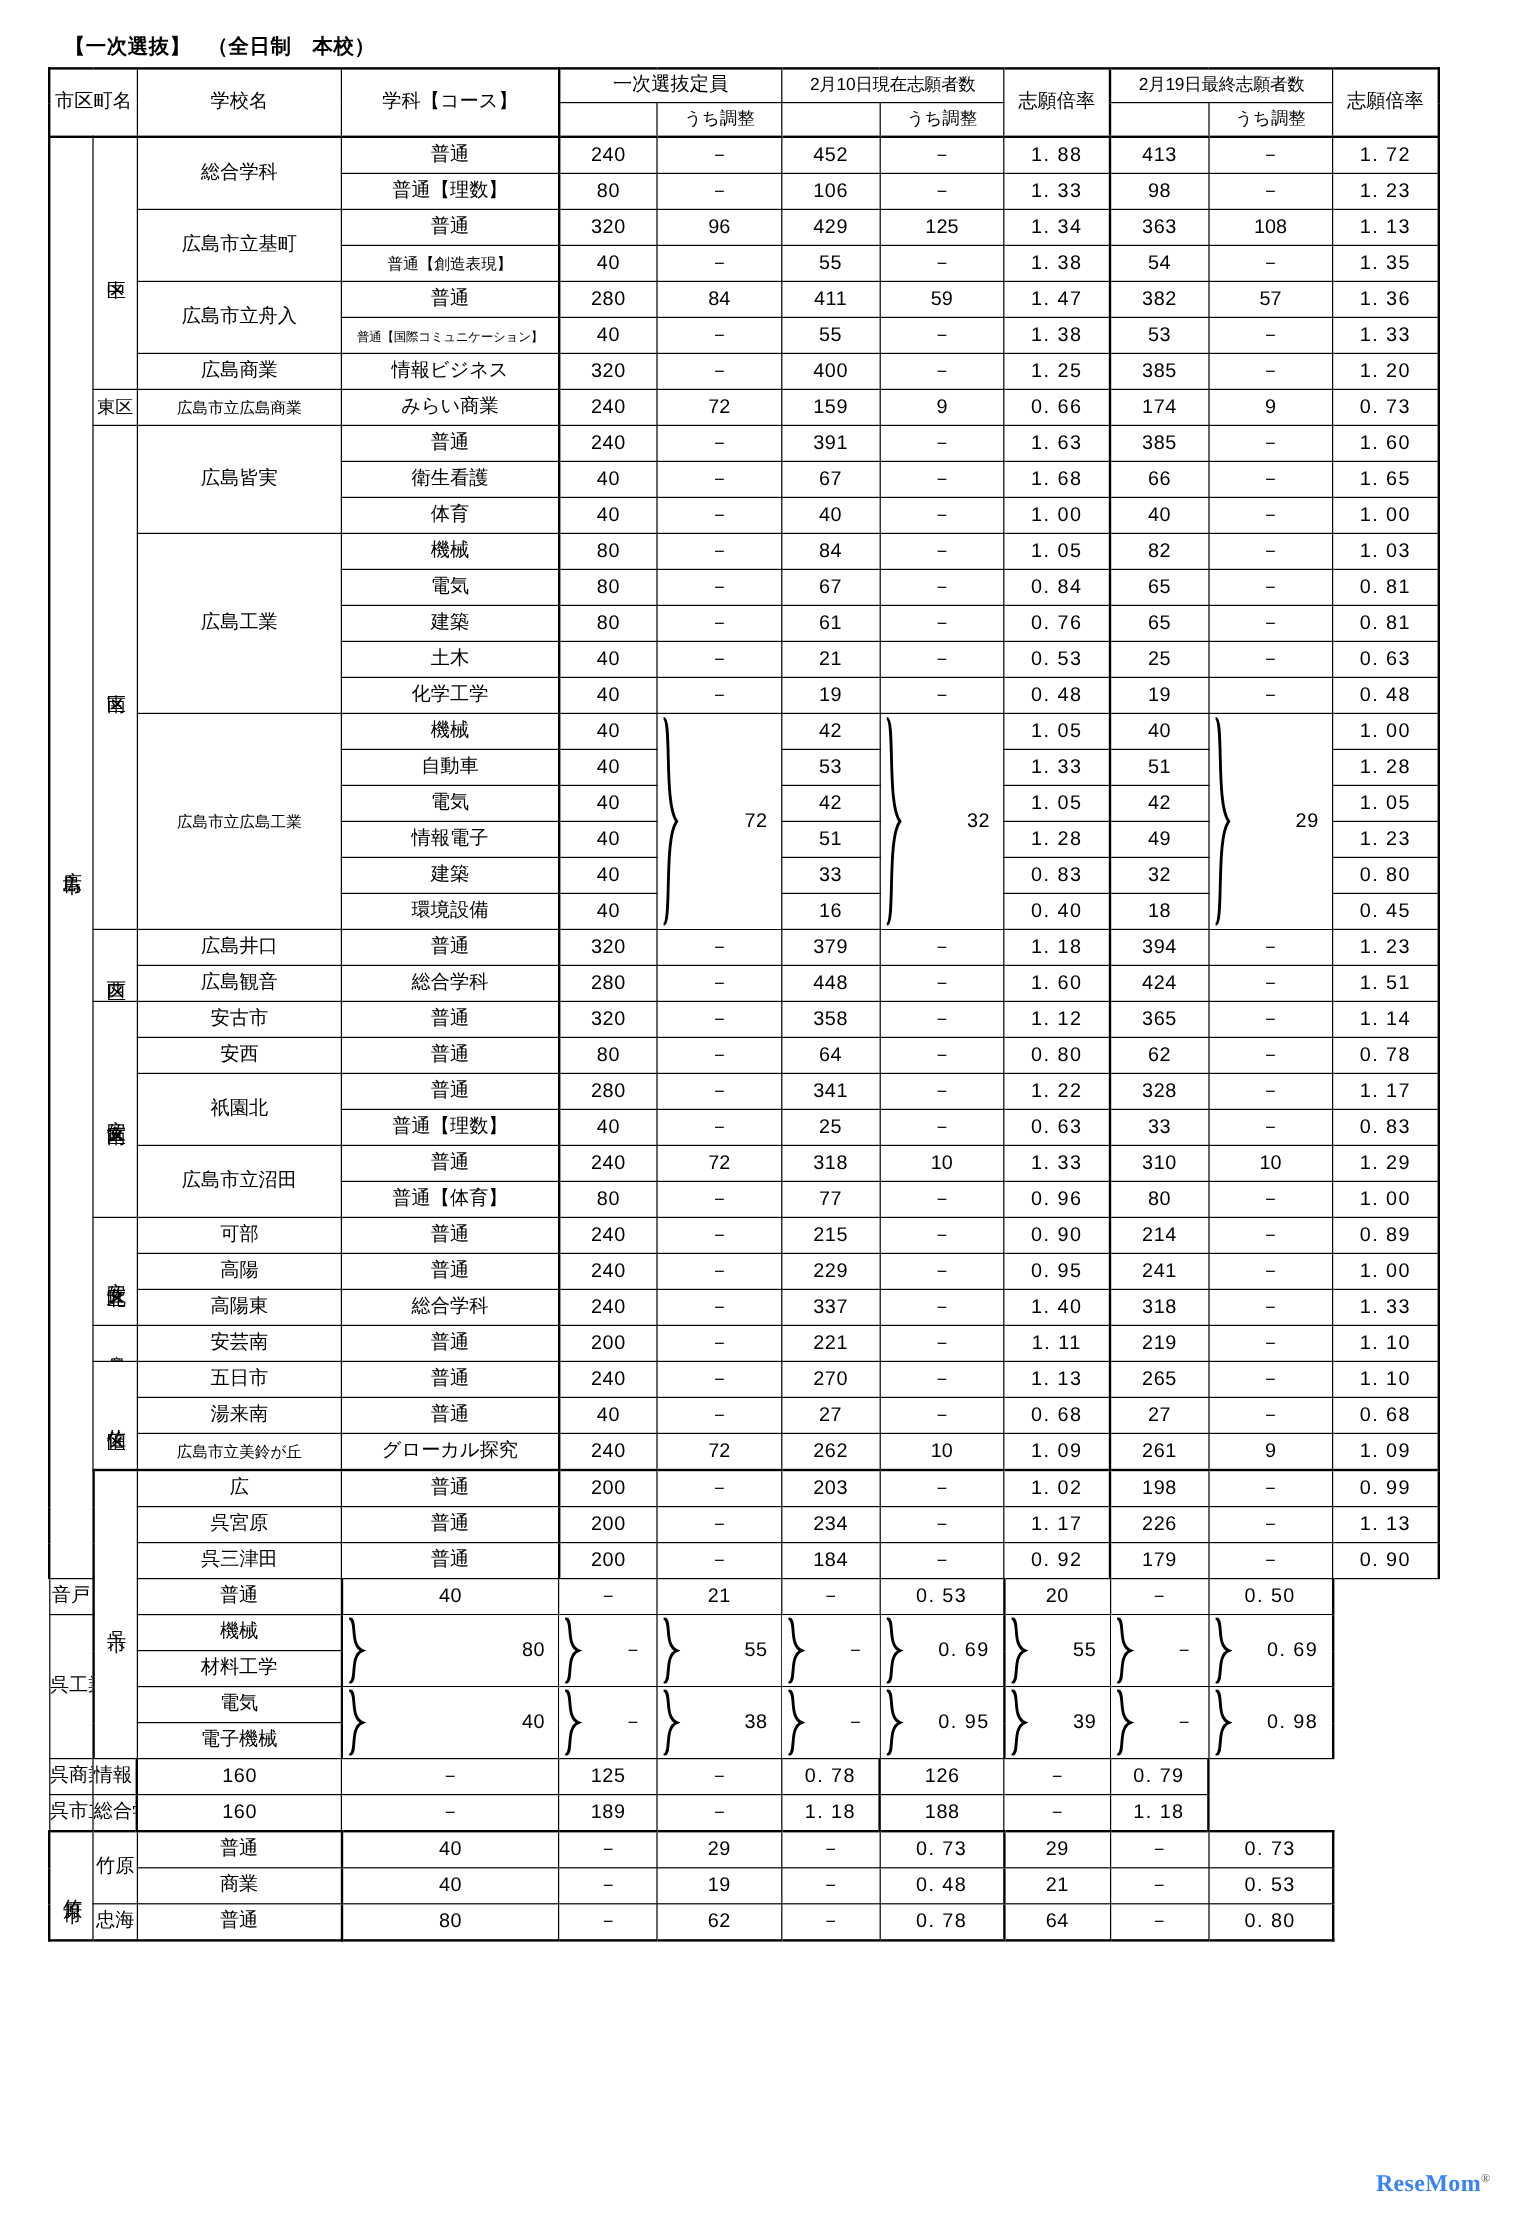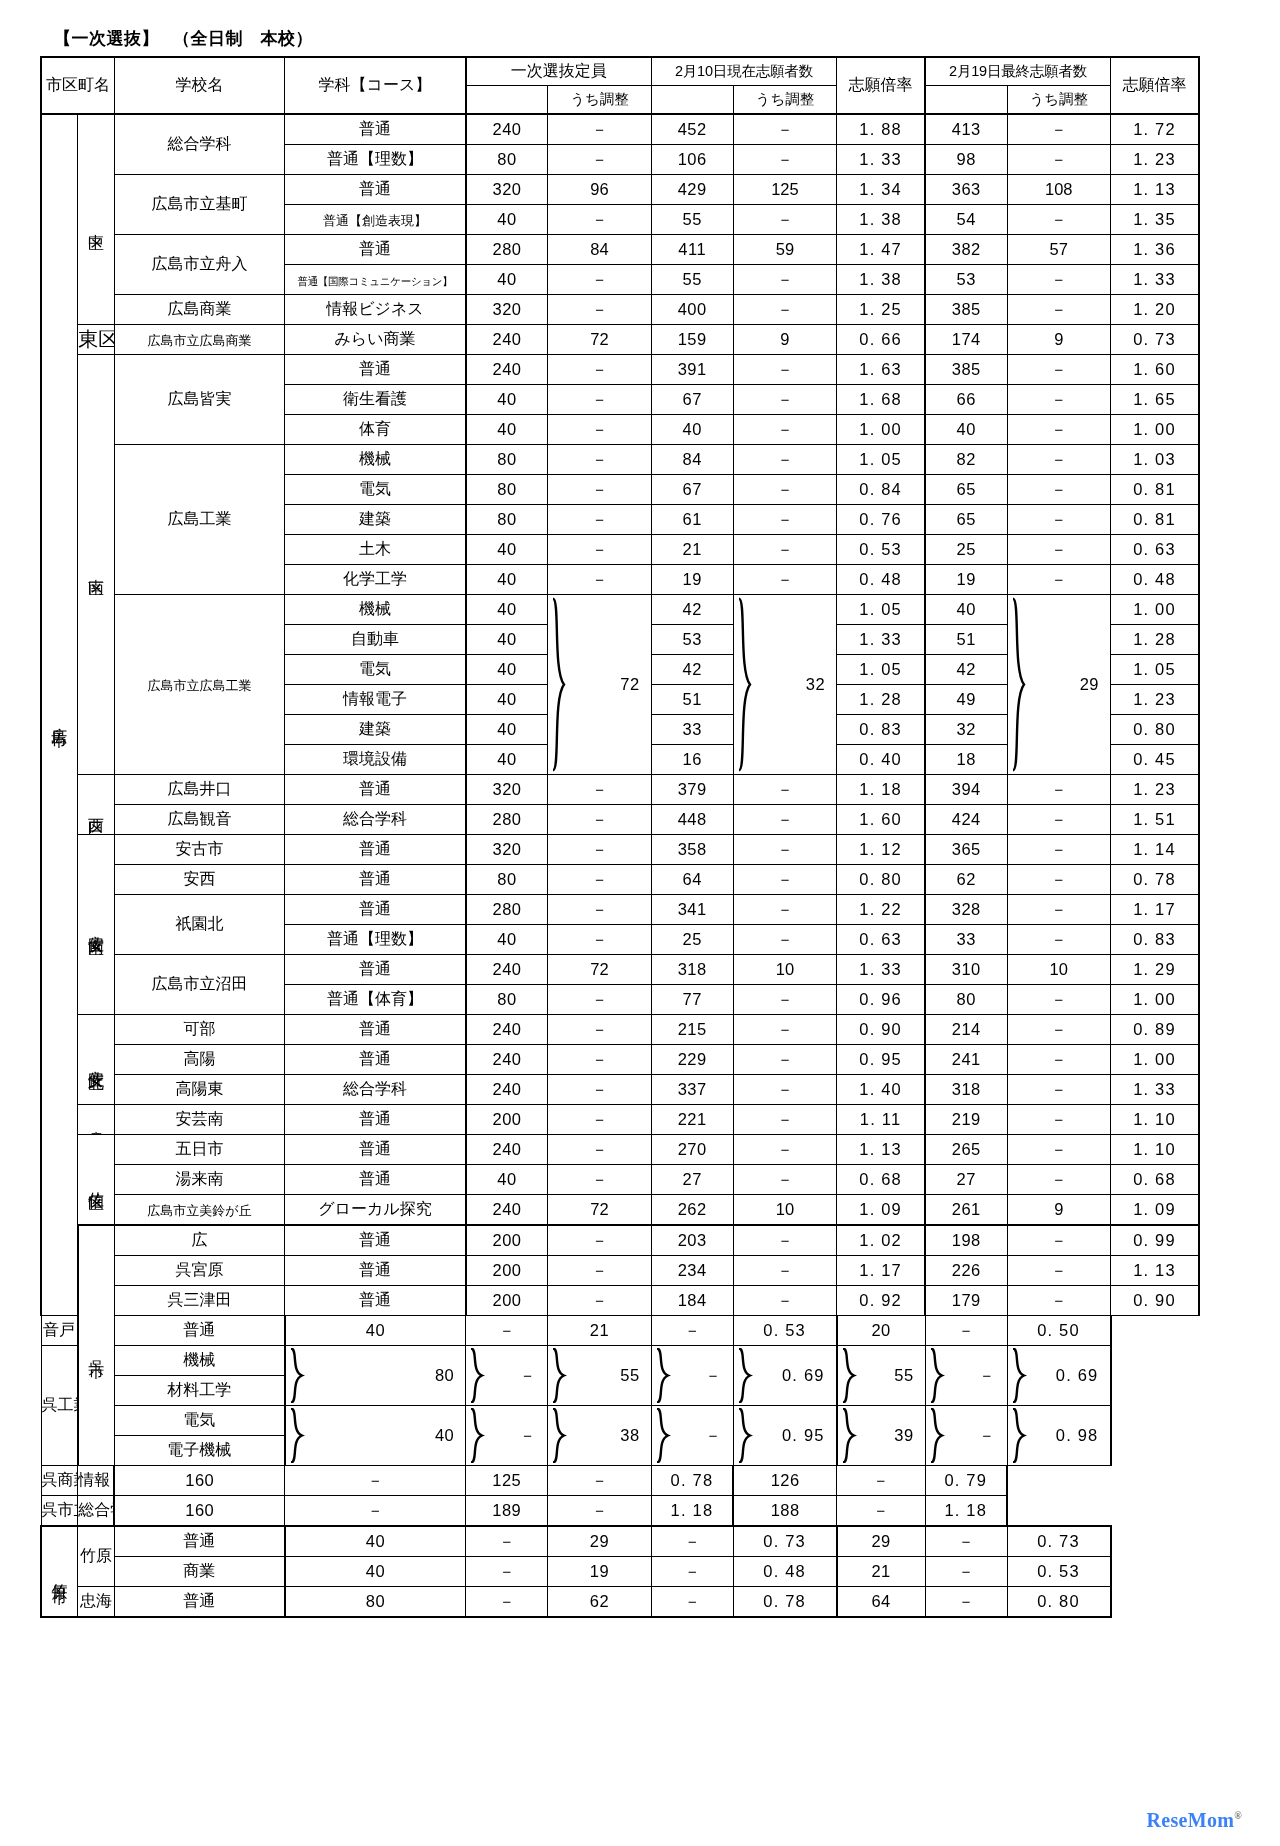--- a/index.html
+++ b/index.html
@@ -218,21 +218,21 @@
           <td class="num">320</td>
           <td class="dash">－</td>
           <td class="num">400</td>
           <td class="dash">－</td>
           <td class="rate">1. 25</td>
           <td class="num bdr-l-hv">385</td>
           <td class="dash">－</td>
           <td class="rate bdr-r-hv">1. 20</td>
         </tr>
         <tr class="datarow">
-          <td class="" rowspan="1"><span class="htext" style="font-size:20px;font-family:Liberation Serif, serif;">東区</span></td>
+          <td class="" rowspan="1"><span class="htext" style="font-size:15px;">東区</span></td>
           <td class="school" rowspan="1"><span class="htext sm">広島市立広島商業</span></td>
           <td class="dept bdr-r-hv"><span class="htext">みらい商業</span></td>
           <td class="num">240</td>
           <td class="dash">72</td>
           <td class="num">159</td>
           <td class="dash">9</td>
           <td class="rate">0. 66</td>
           <td class="num bdr-l-hv">174</td>
           <td class="dash">9</td>
           <td class="rate bdr-r-hv">0. 73</td>

